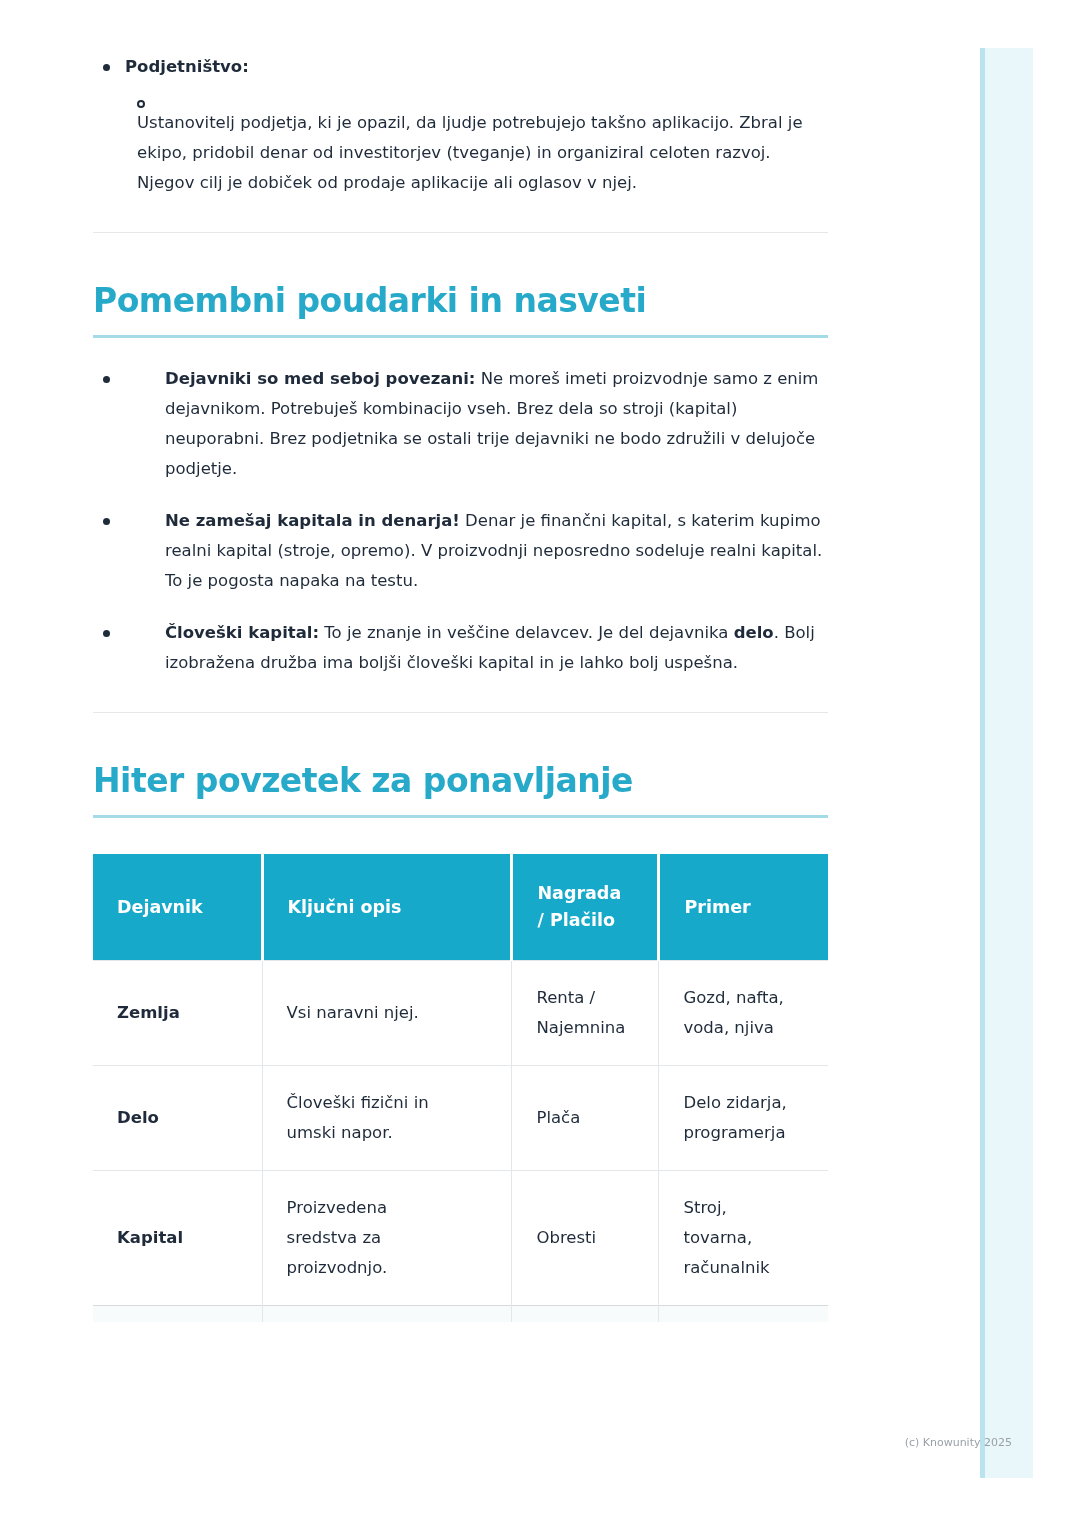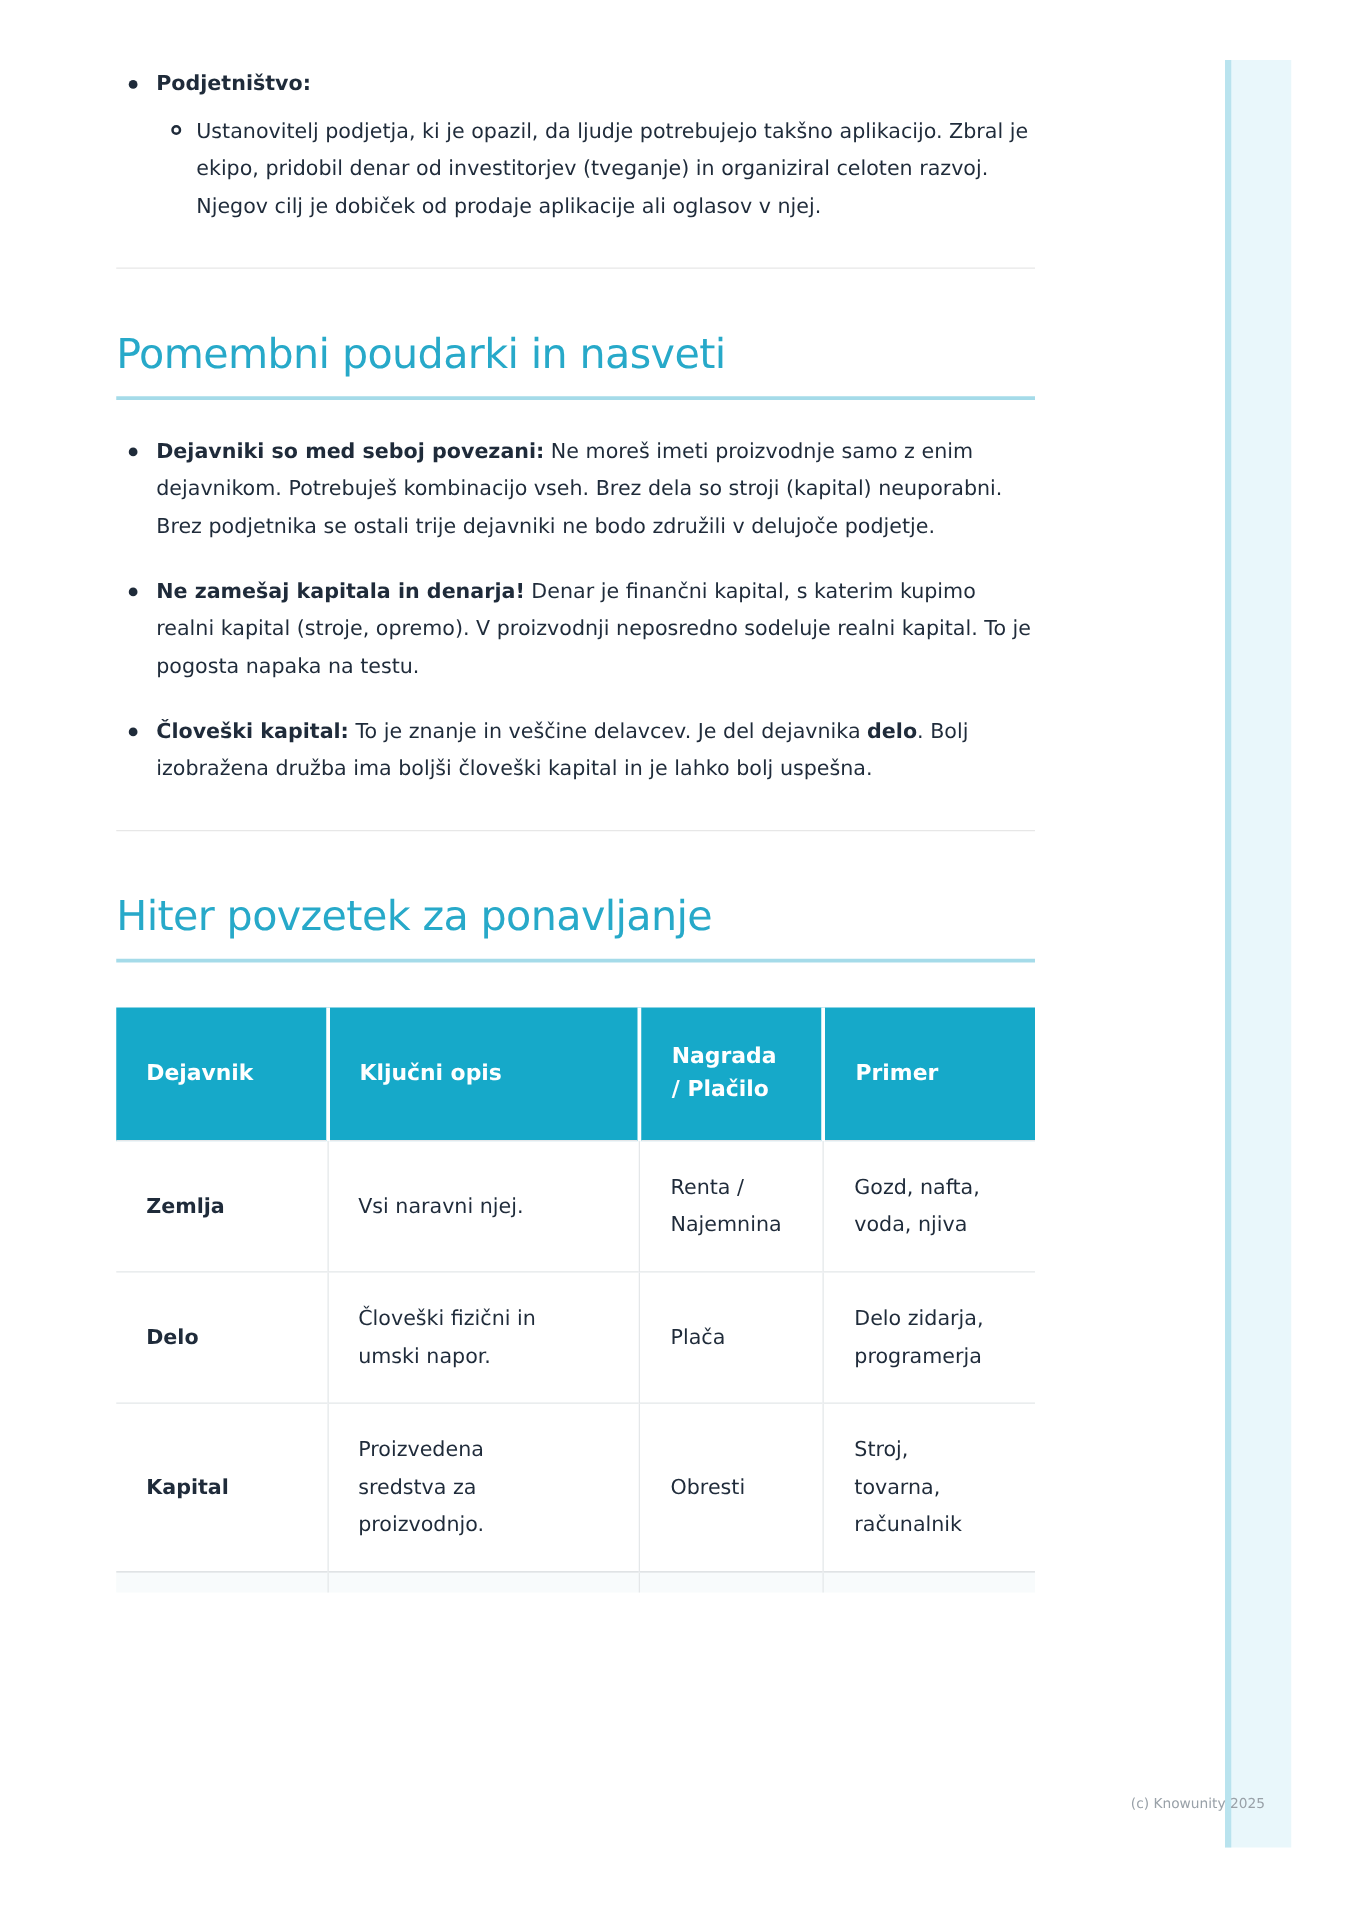--- a/index.html
+++ b/index.html
@@ -28,33 +28,33 @@
   .b { font-weight: bold; }
   .dot {
     flex: 0 0 auto; width: 7px; height: 7px; border-radius: 50%;
     background: #1f2b3a; margin: 12px 15px 0 10px;
   }
   .circle {
     flex: 0 0 auto; width: 8px; height: 8px; border-radius: 50%;
     border: 2px solid #1f2b3a; margin: 10px 12px 0 0;
   }
   .sub { margin-left: 44px; margin-top: 8px; }
-  .sub .li { margin-bottom: 6px; }
+  .sub .li { margin-bottom: 6px; flex-direction: column; }
 
   .divider { border-top: 1px solid #e7e7e7; margin-top: 34px; }
 
   .heading {
     margin-top: 46px;
-    font-size: 33px; line-height: 44px; font-weight: normal;
+    font-size: 33px; line-height: 44px; font-weight: bold;
     color: #27a9c9; letter-spacing: -0.5px;
   }
   .underline { height: 3px; background: #a5dbe9; margin-top: 12px; }
 
   .bullets { margin-top: 26px; }
-  .bullets .li { margin-bottom: 22px; }
+  .bullets .li { margin-bottom: 22px; gap: 40px; }
 
   table.summary {
     margin-top: 36px; width: 735px;
     border-collapse: collapse; table-layout: fixed;
   }
   table.summary th {
     background: #16a9c9; color: #ffffff;
     font-size: 17.5px; font-weight: bold; text-align: left;
     padding: 26px 24px; line-height: 27px; vertical-align: middle;
   }

